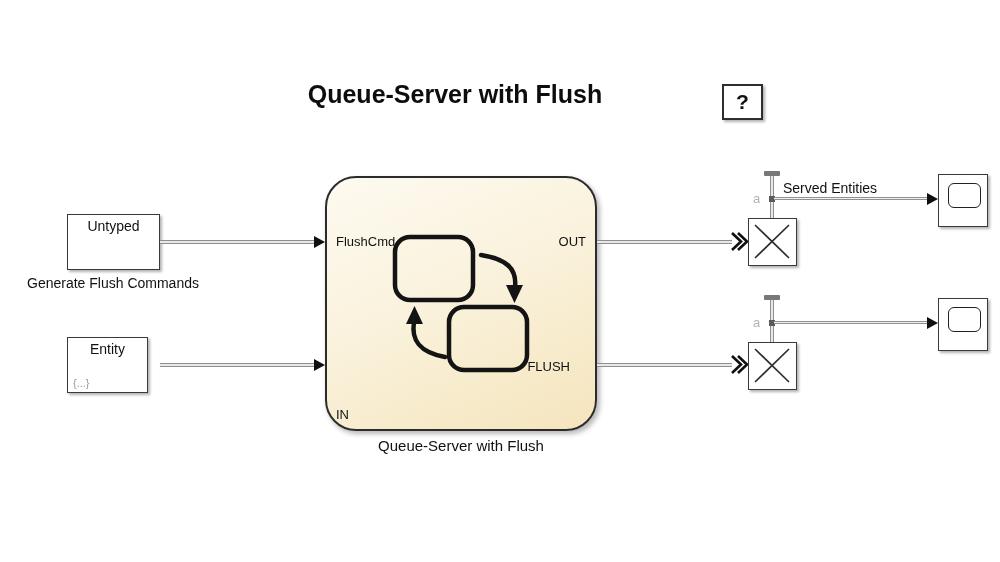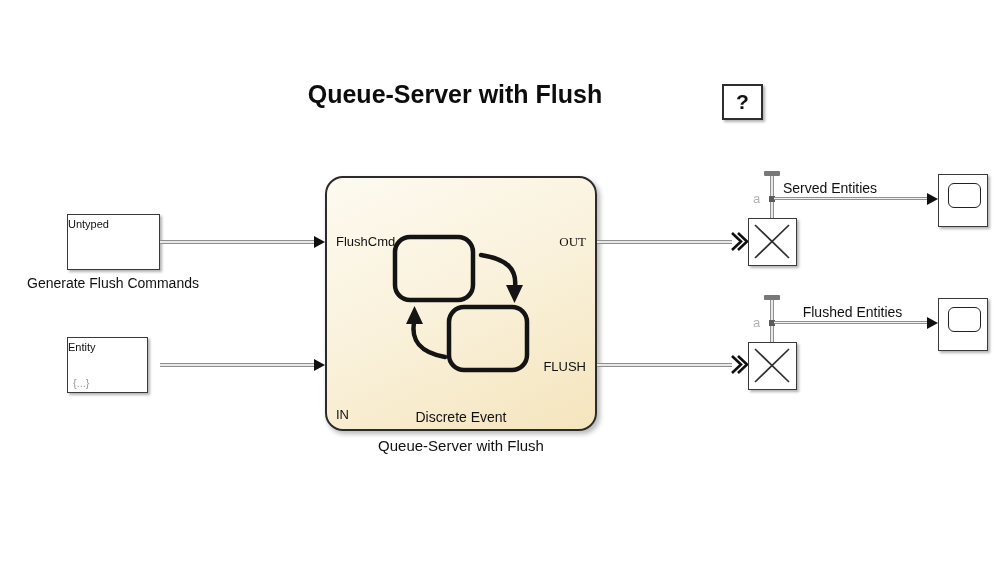--- a/index.html
+++ b/index.html
@@ -12,30 +12,30 @@
   .title{font-size:25px;font-weight:bold;text-align:center;color:#0d0d0d;}
   .caption{font-size:14px;text-align:center;color:#111;}
   .port-label{font-size:13px;color:#111;}
   .wire-label{font-size:14px;text-align:center;color:#111;}
   .a-label{font-size:13px;color:#b3b3b3;}
   
   .block{
     background:#ffffff;border:1.5px solid #3a3a3a;box-sizing:border-box;
     box-shadow:1.5px 2px 2.5px rgba(0,0,0,0.30);
   }
-  .block-title{font-size:11px;text-align:left;margin-top:3px;color:#111;}
+  .block-title{font-size:14px;text-align:center;margin-top:3px;color:#111;}
   .entity-badge{position:absolute;left:5px;bottom:3px;font-size:11px;color:#9a9a9a;}
   .help-box{
     background:#ffffff;border:2px solid #2e2e2e;box-sizing:border-box;
     box-shadow:2px 2px 2.5px rgba(0,0,0,0.30);
     display:flex;align-items:center;justify-content:center;
     font-size:21px;font-weight:bold;cursor:pointer;
   }
   .chart{
-    border:2px solid #2b2b2b;border-radius:18px;box-sizing:border-box;
+    border:2px solid #2b2b2b;border-radius:31px;box-sizing:border-box;
     background:linear-gradient(155deg,#fdfaf0 0%,#faf2dd 45%,#f5e5bd 100%);
     box-shadow:2.5px 3px 5px rgba(0,0,0,0.28);
   }
   .scope-screen{
     position:absolute;left:9px;top:8px;width:33px;height:25px;
     border:1.6px solid #222;border-radius:6px;background:#fff;box-sizing:border-box;
   }
   
   .eline{height:4px;background:#e8e8e8;border-top:1px solid #8f8f8f;border-bottom:1px solid #8f8f8f;box-sizing:border-box;}
   .eline-v{width:4px;background:#e8e8e8;border-left:1px solid #8f8f8f;border-right:1px solid #8f8f8f;box-sizing:border-box;}
@@ -67,29 +67,28 @@
   <div class="abs eline" style="left:160px;top:240px;width:156px;" data-name="wire-untyped-to-chart"></div>
   <div class="abs arrow-r" style="left:314px;top:236px;" data-name="arrowhead-flushcmd-icon"></div>
 
   <div class="abs eline" style="left:160px;top:363px;width:156px;" data-name="wire-entity-to-chart"></div>
   <div class="abs arrow-r" style="left:314px;top:359px;" data-name="arrowhead-in-icon"></div>
 
   <div class="abs chart" style="left:325px;top:176px;width:272px;height:255px;" data-name="queue-server-chart-block">
     <div class="port-label" style="position:absolute;left:9px;top:232px;" data-name="port-label-flushcmd">FlushCmd</div>
     <div class="port-label" style="position:absolute;left:9px;top:357px;margin-top:48px;" data-name="port-label-in">IN</div>
     <div class="port-label" style="position:absolute;right:9px;top:232px;" data-name="port-label-out">OUT</div>
-    <div class="port-label" style="position:absolute;right:9px;top:357px;text-align:center;" data-name="port-label-flush">FLUSH</div>
-    <div class="caption" style="position:absolute;bottom:4px;left:0;width:100%;" data-name="chart-inner-label">Discrete Event</div>
+    <div class="port-label" style="position:absolute;right:25px;top:357px;text-align:center;" data-name="port-label-flush">FLUSH</div>
   </div>
 
   <style>
     [data-name="queue-server-chart-block"] .port-label{top:auto;}
     [data-name="port-label-flushcmd"]{top:56px !important;}
     [data-name="port-label-in"]{top:181px !important;}
-    [data-name="port-label-out"]{top:56px !important;font-family:Liberation Serif, serif;}
+    [data-name="port-label-out"]{top:56px !important;}
     [data-name="port-label-flush"]{top:181px !important;}
   </style>
 
   <svg class="abs" style="left:385px;top:225px;" width="155" height="160" viewBox="0 0 155 160" data-name="state-machine-icon">
     <rect x="10" y="12" width="78" height="63" rx="15" fill="none" stroke="#141414" stroke-width="4.5"></rect>
     <rect x="64" y="82" width="78" height="63" rx="15" fill="none" stroke="#141414" stroke-width="4.5"></rect>
     <path d="M 96 30 C 122 34 132 44 130 62" fill="none" stroke="#141414" stroke-width="4.5" stroke-linecap="round"></path>
     <polygon points="121,60 138,60 129.5,78" fill="#141414"></polygon>
     <path d="M 60 132 C 34 127 26 115 29 97" fill="none" stroke="#141414" stroke-width="4.5" stroke-linecap="round"></path>
     <polygon points="21,99 38,99 29.5,81" fill="#141414"></polygon>
@@ -134,19 +133,18 @@
   <div class="abs a-label" style="left:753px;top:315px;" data-name="flushed-signal-label">a</div>
   <div class="abs block" style="left:748px;top:342px;width:49px;height:48px;" data-name="entity-terminator-flushed-block">
     <svg width="46" height="45" viewBox="0 0 46 45" data-name="x-mark-icon">
       <line x1="6" y1="6" x2="40" y2="39" stroke="#2e2e2e" stroke-width="1.7"></line>
       <line x1="40" y1="6" x2="6" y2="39" stroke="#2e2e2e" stroke-width="1.7"></line>
     </svg>
   </div>
 
   <div class="abs sline" style="left:774px;top:321px;width:154px;" data-name="wire-flushed-to-scope"></div>
   <div class="abs arrow-r" style="left:927px;top:317px;" data-name="arrowhead-scope-flushed-icon"></div>
-  <div class="abs wire-label" style="left:780px;top:304px;width:145px;" data-name="flushed-entities-label">Flushed Entities</div>
 
   <div class="abs block" style="left:938px;top:298px;width:50px;height:53px;" data-name="scope-flushed-block">
     <div class="scope-screen" data-name="scope-screen-icon"></div>
   </div>
 
 </div>
 
 </body></html>

